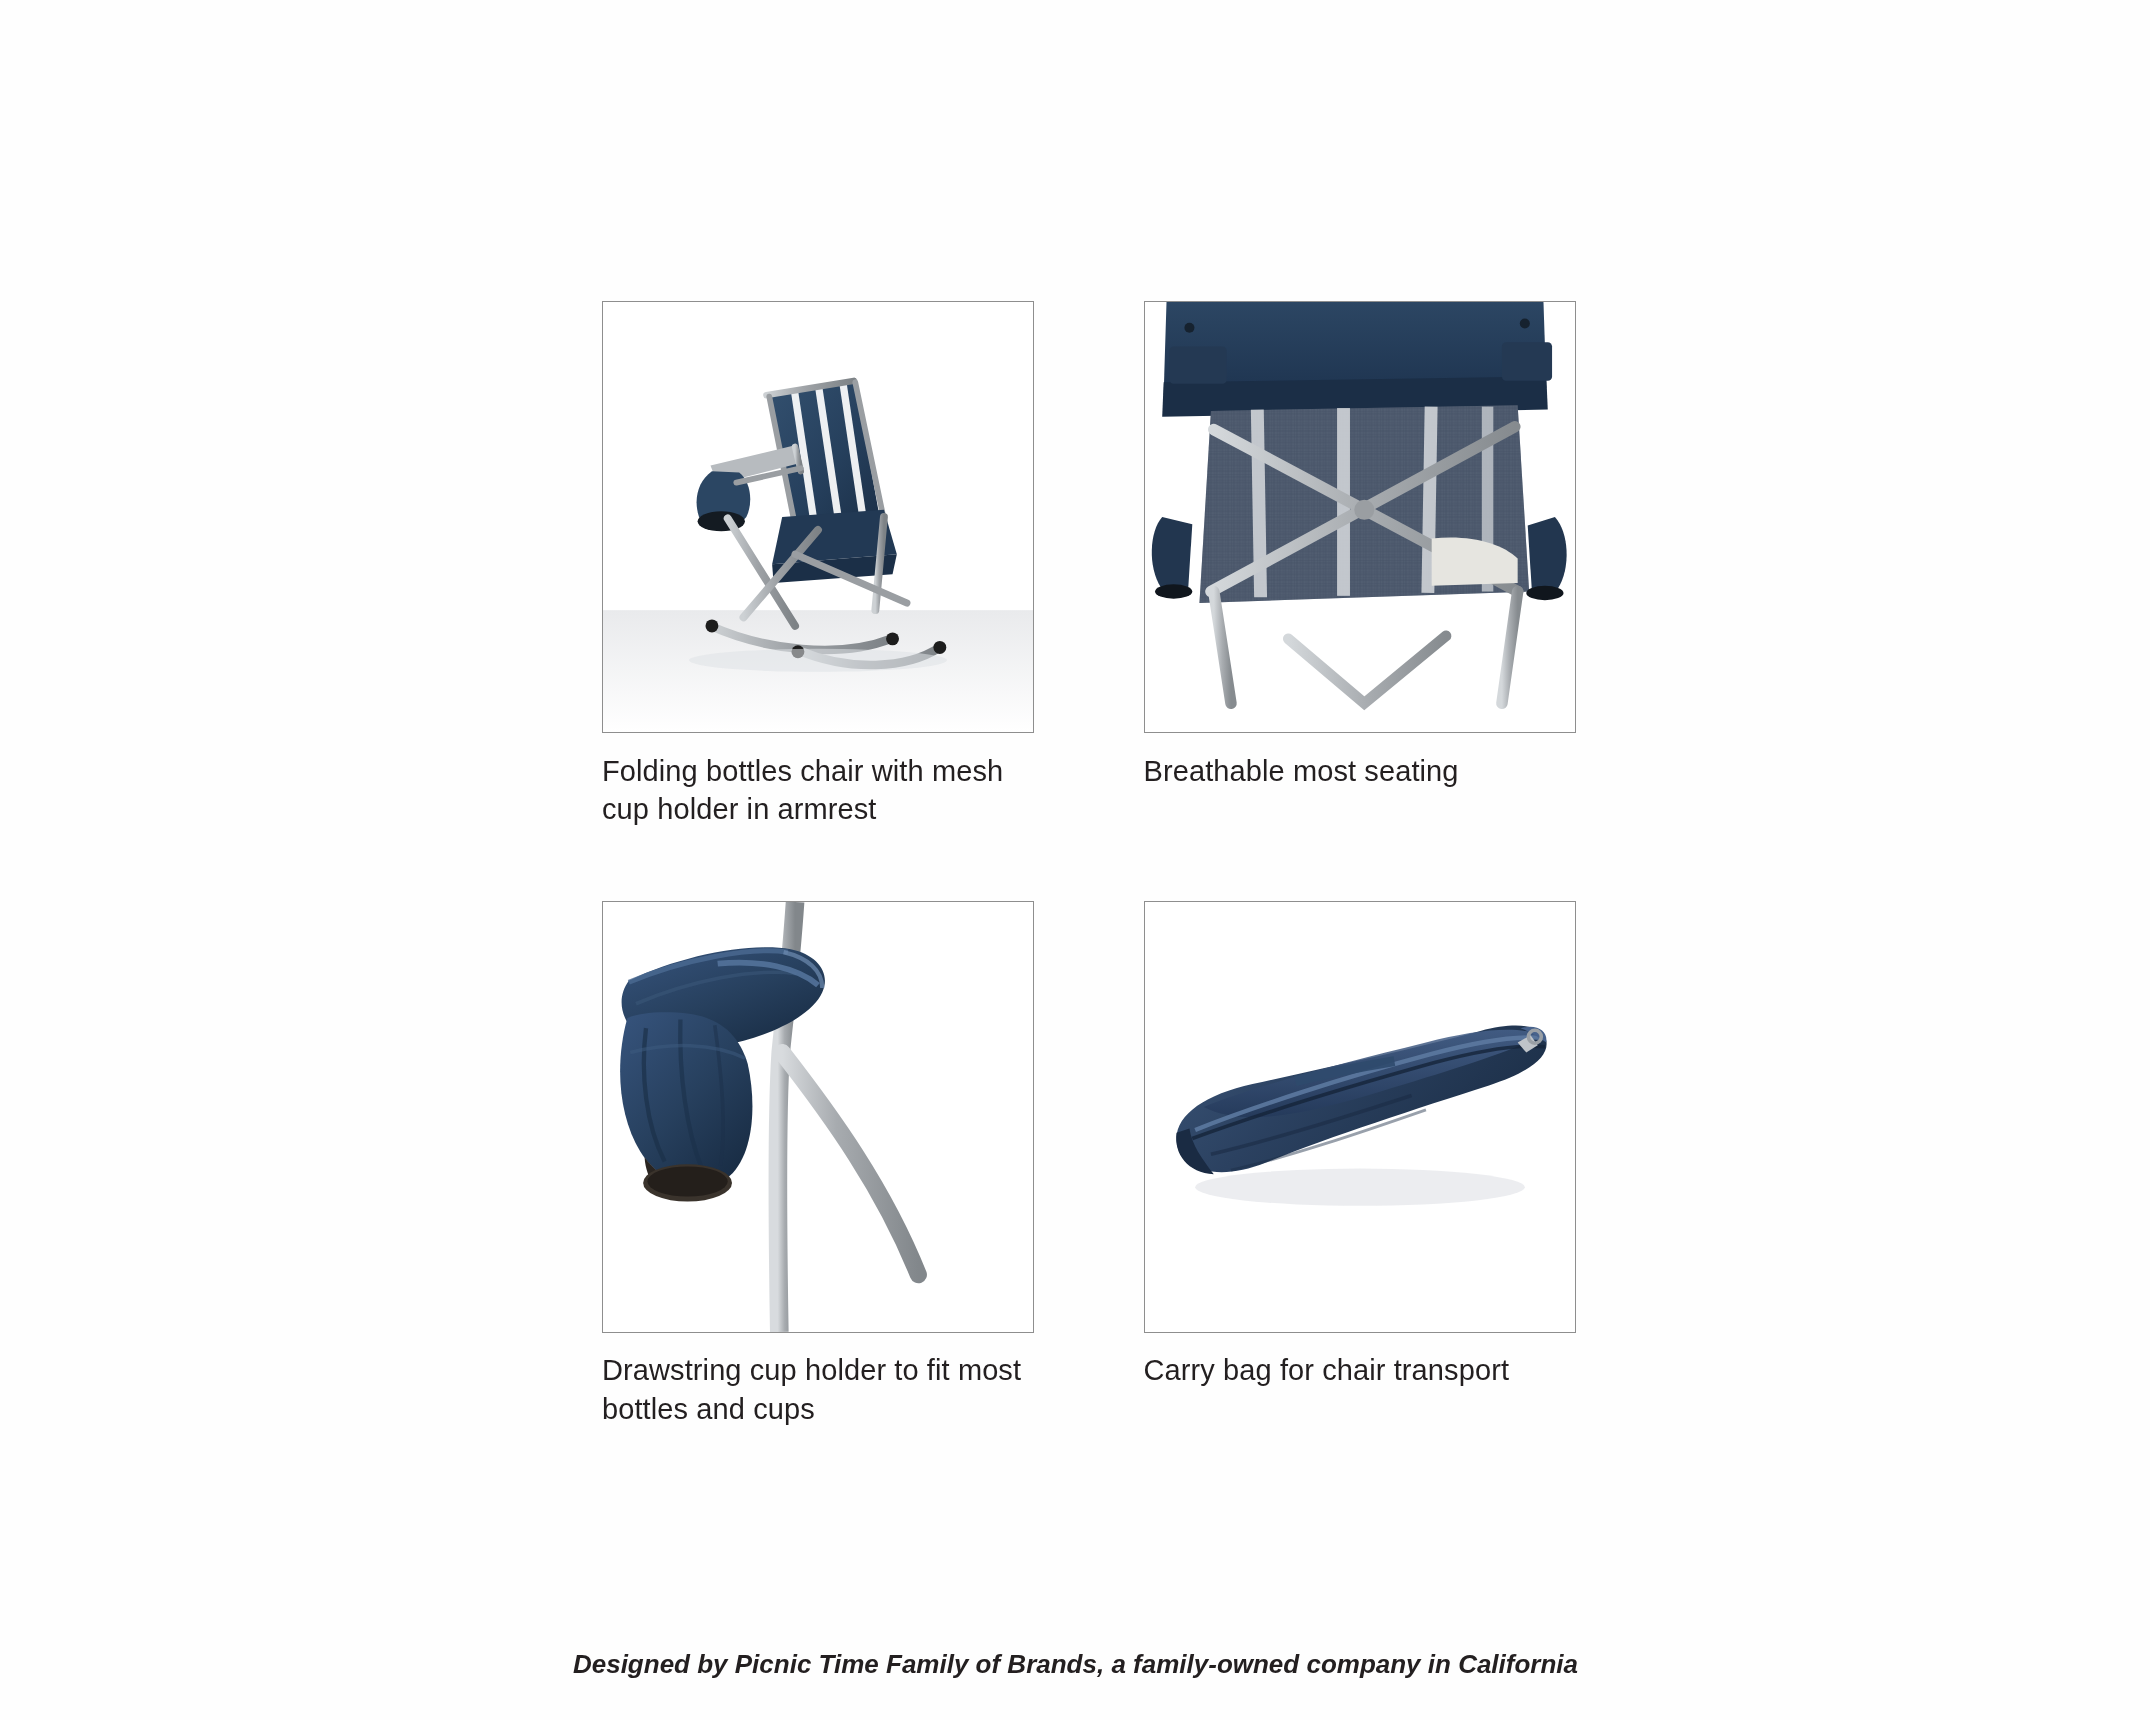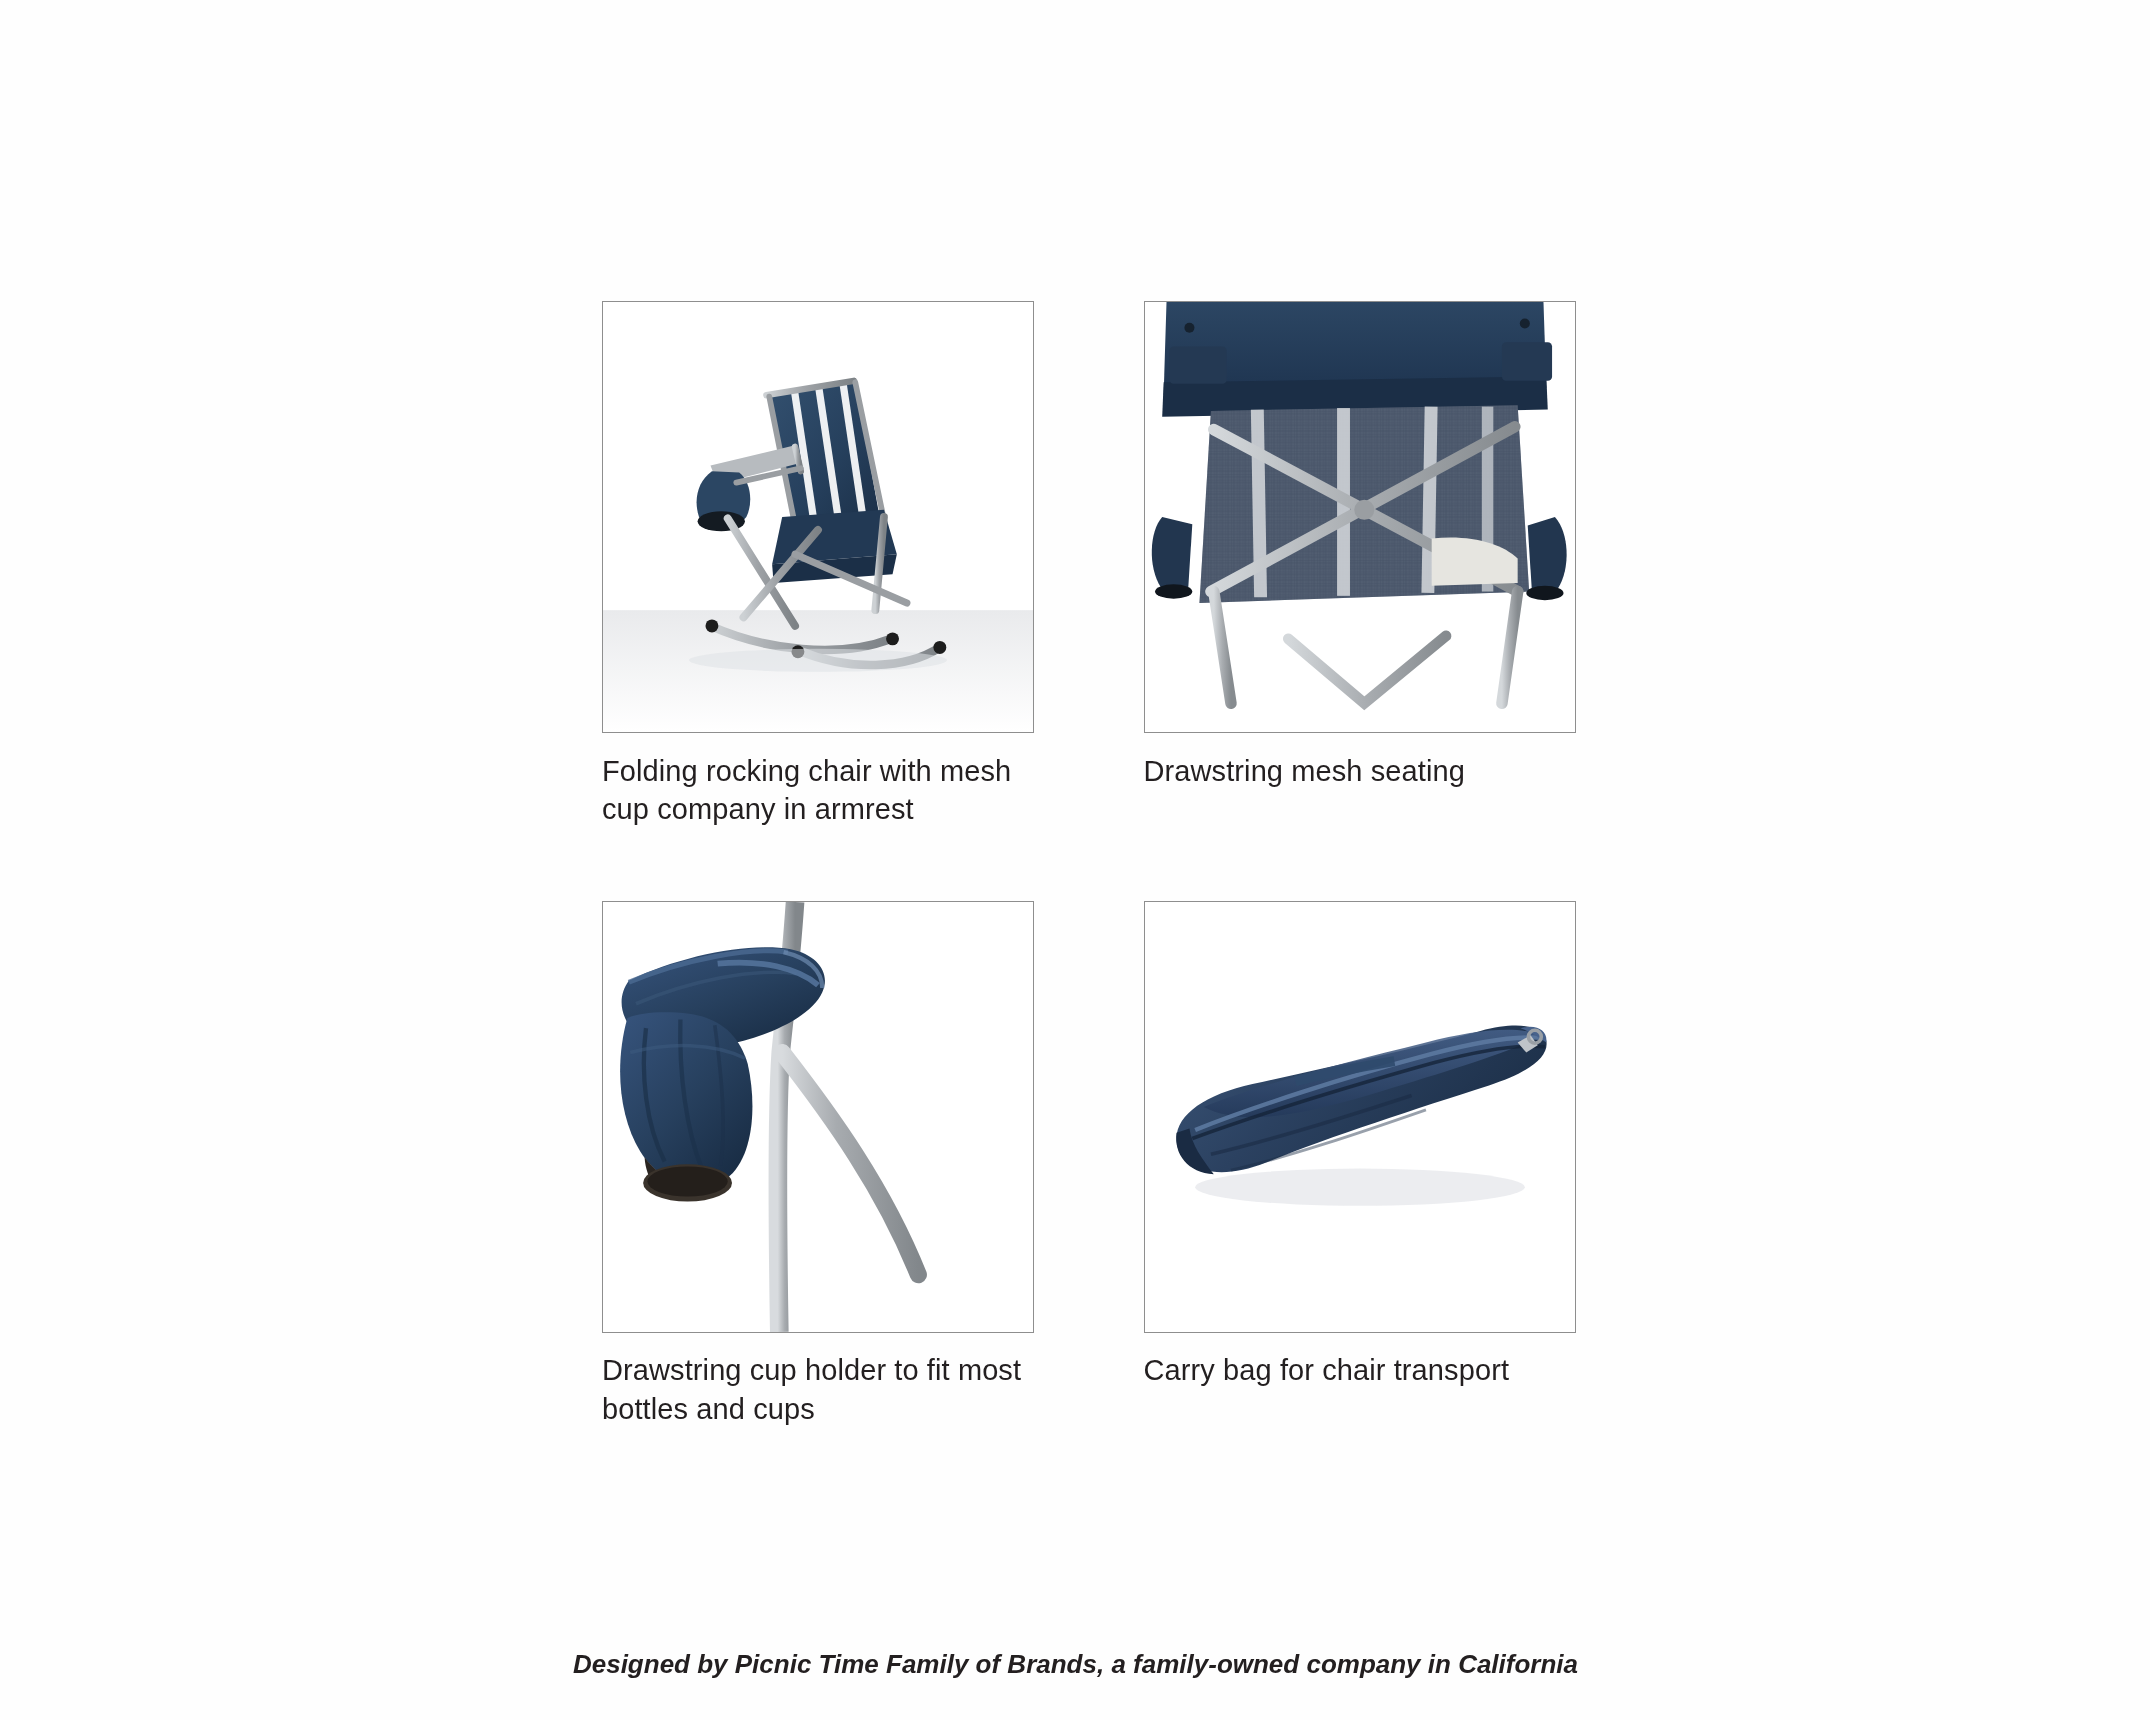--- a/index.html
+++ b/index.html
@@ -141,21 +141,21 @@
             <path d="M150 452 C226 486 330 498 402 470" stroke="url(#g1met)" stroke-width="12" fill="none" stroke-linecap="round"></path>
             <path d="M272 486 C344 516 424 512 470 482" stroke="url(#g1met)" stroke-width="12" fill="none" stroke-linecap="round"></path>
             <circle cx="152" cy="452" r="9" fill="#1d1d1d"></circle>
             <circle cx="404" cy="470" r="9" fill="#1d1d1d"></circle>
             <circle cx="272" cy="488" r="9" fill="#1d1d1d"></circle>
             <circle cx="470" cy="482" r="9" fill="#1d1d1d"></circle>
 
             <ellipse cx="300" cy="500" rx="180" ry="16" fill="#dfe2e5" opacity="0.55"></ellipse>
           </svg>
         </div>
-        <div class="caption">Folding rocking chair with mesh cup company in armrest</div>
+        <div class="caption">Folding bottles chair with mesh cup holder in armrest</div>
       </div>
 
       <div class="cell">
         <div class="thumb">
           <svg viewBox="0 0 600 600" xmlns="http://www.w3.org/2000/svg">
             <defs>
               <linearGradient id="g2fab" x1="0" y1="0" x2="0" y2="1">
                 <stop offset="0%" stop-color="#2c4663"></stop>
                 <stop offset="100%" stop-color="#1e3450"></stop>
               </linearGradient>
@@ -196,21 +196,21 @@
             <path d="M200 470 L306 560 L420 466" stroke="url(#g2met)" stroke-width="15" fill="none" stroke-linecap="round"></path>
 
             <path d="M24 300 C6 320 4 370 22 398 L60 404 L66 310 Z" fill="#22364f"></path>
             <path d="M572 300 C592 322 594 372 576 400 L540 406 L534 312 Z" fill="#22364f"></path>
             <ellipse cx="40" cy="404" rx="26" ry="10" fill="#10161d"></ellipse>
             <ellipse cx="558" cy="406" rx="26" ry="10" fill="#10161d"></ellipse>
 
             <path d="M400 330 C452 324 498 336 520 358 L520 392 L400 396 Z" fill="#e6e5e0"></path>
           </svg>
         </div>
-        <div class="caption">Drawstring mesh seating</div>
+        <div class="caption">Breathable most seating</div>
       </div>
 
     </div>
 
     <div class="row">
 
       <div class="cell">
         <div class="thumb">
           <svg viewBox="0 0 600 600" xmlns="http://www.w3.org/2000/svg">
             <defs>

